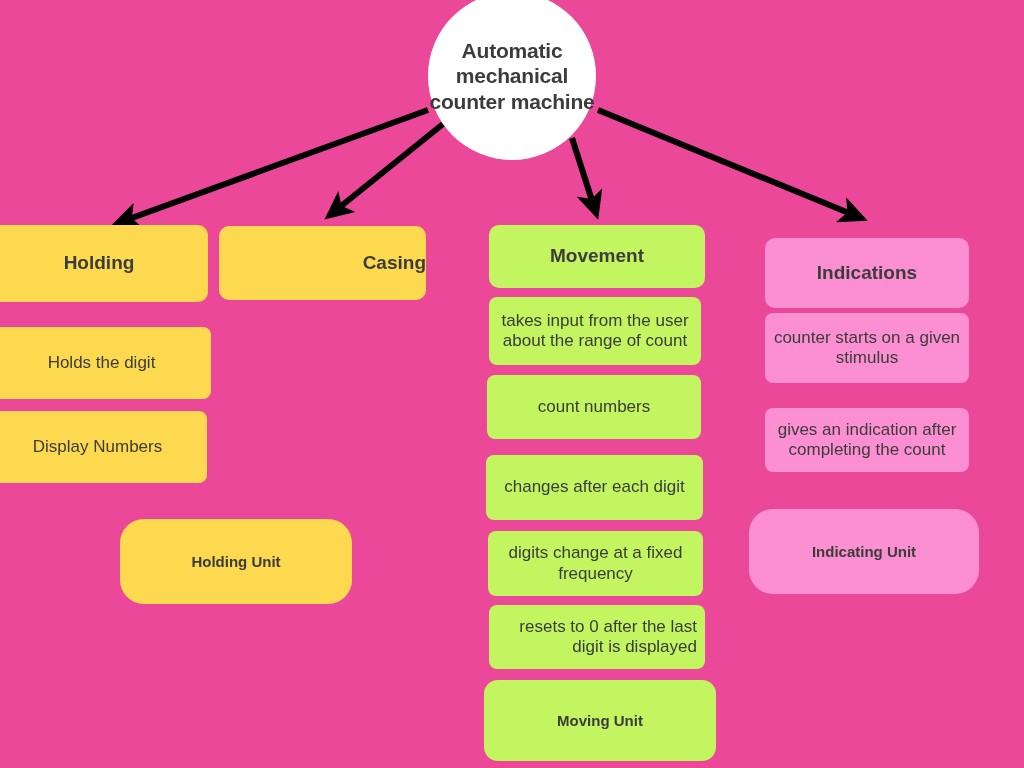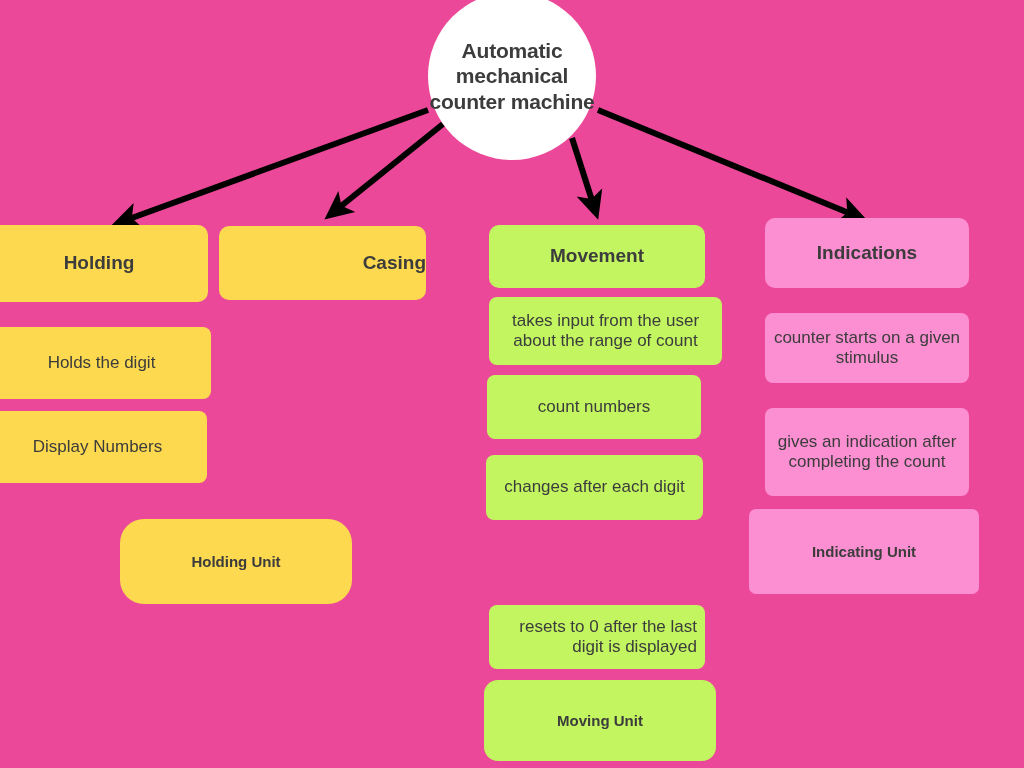--- a/index.html
+++ b/index.html
@@ -100,42 +100,45 @@
     <span>Holding Unit</span>
   </div>
 
   <div class="node cat yellow" style="left:219px; top:226px; width:207px; height:74px;justify-content:flex-end;">
     <span>Casing</span>
   </div>
 
   <div class="node cat green" style="left:489px; top:225px; width:216px; height:63px;">
     <span>Movement</span>
   </div>
-  <div class="node leaf green" style="left:489px; top:297px; width:233px; height:68px;">
+  <div class="node leaf green" style="left:489px; top:297px; width:212px; height:68px;">
     <span>takes input from the user about the range of count</span>
   </div>
   <div class="node leaf green" style="left:487px; top:375px; width:214px; height:64px;">
     <span>count numbers</span>
   </div>
   <div class="node leaf green" style="left:486px; top:455px; width:217px; height:65px;">
     <span>changes after each digit</span>
   </div>
+  <div class="node leaf green" style="left:488px; top:531px; width:215px; height:65px;">
+    <span>digits change at a fixed frequency</span>
+  </div>
   <div class="node leaf green" style="left:489px; top:605px; width:216px; height:64px;text-align:right;">
     <span>resets to 0 after the last digit is displayed</span>
   </div>
   <div class="node unit green" style="left:484px; top:680px; width:232px; height:81px;border-radius:14px;">
     <span>Moving Unit</span>
   </div>
 
-  <div class="node cat pink" style="left:765px; top:218px; width:204px; height:70px;">
+  <div class="node cat pink" style="left:765px; top:238px; width:204px; height:70px;">
     <span>Indications</span>
   </div>
   <div class="node leaf pink" style="left:765px; top:313px; width:204px; height:70px;text-align:center;">
     <span>counter starts on a given stimulus</span>
   </div>
-  <div class="node leaf pink" style="left:765px; top:408px; width:204px; height:88px;">
+  <div class="node leaf pink" style="left:765px; top:408px; width:204px; height:64px;">
     <span>gives an indication after completing the count</span>
   </div>
-  <div class="node unit pink" style="left:749px; top:509px; width:230px; height:85px;border-radius:7px;">
+  <div class="node unit pink" style="left:749px; top:509px; width:230px; height:85px;">
     <span>Indicating Unit</span>
   </div>
 
 </div>
 
 </body></html>

